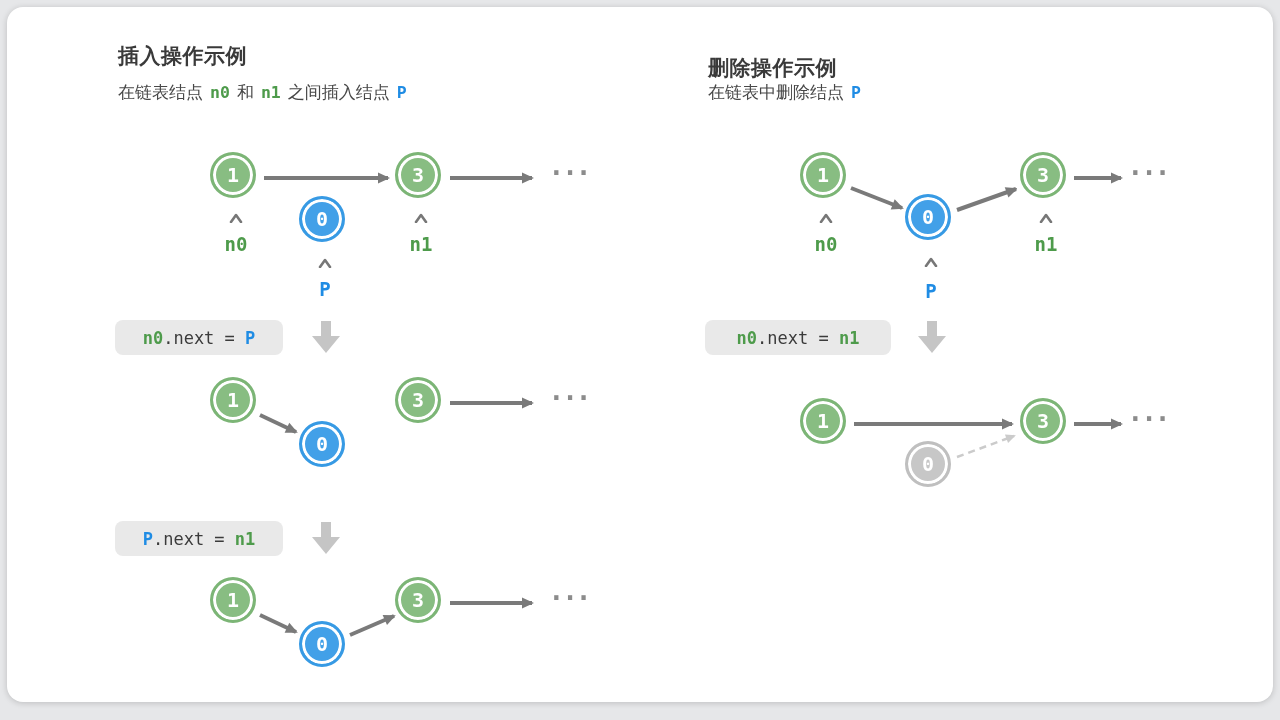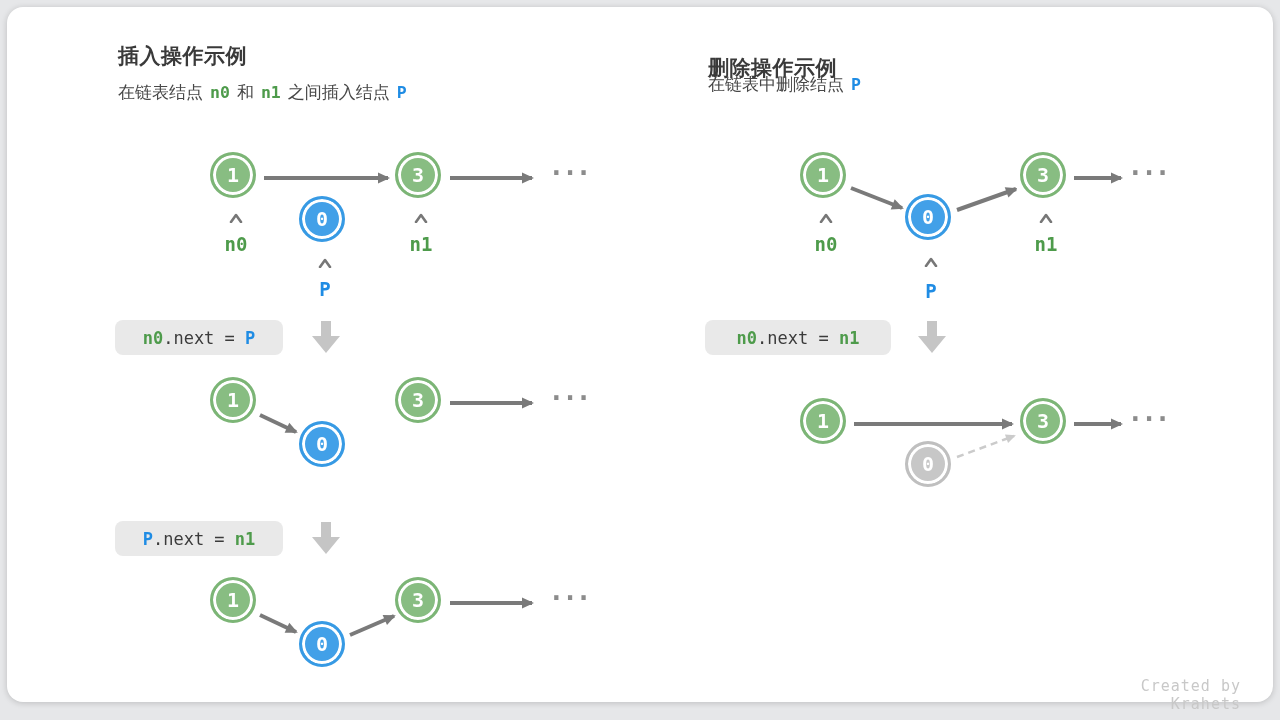--- a/index.html
+++ b/index.html
@@ -122,21 +122,21 @@
     </div>
   <div class="node node-blue" style="left:299px; top:621px;">
       <span>0</span>
     </div>
   <div class="node node-green" style="left:395px; top:577px;">
       <span>3</span>
     </div>
   <div class="dots" style="left:545px; top:576px;">...</div>
 
   <div class="title" style="left:708px; top:54px;">删除操作示例</div>
-  <div class="subtitle" style="left:708px; top:73px;"><span>在链表中删除结点</span><span class="tok blue-t">P</span></div>
+  <div class="subtitle" style="left:708px; top:81px;"><span>在链表中删除结点</span><span class="tok blue-t">P</span></div>
 
   <div class="node node-green" style="left:800px; top:152px;">
       <span>1</span>
     </div>
   <div class="node node-blue" style="left:905px; top:194px;">
       <span>0</span>
     </div>
   <div class="node node-green" style="left:1020px; top:152px;">
       <span>3</span>
     </div>
@@ -164,14 +164,13 @@
       <span>1</span>
     </div>
   <div class="node node-gray" style="left:905px; top:441px;">
       <span>0</span>
     </div>
   <div class="node node-green" style="left:1020px; top:398px;">
       <span>3</span>
     </div>
   <div class="dots" style="left:1124px; top:397px;">...</div>
 
-  <div class="watermark">Created by Krahets</div>
 </div>
 
 </body></html>

